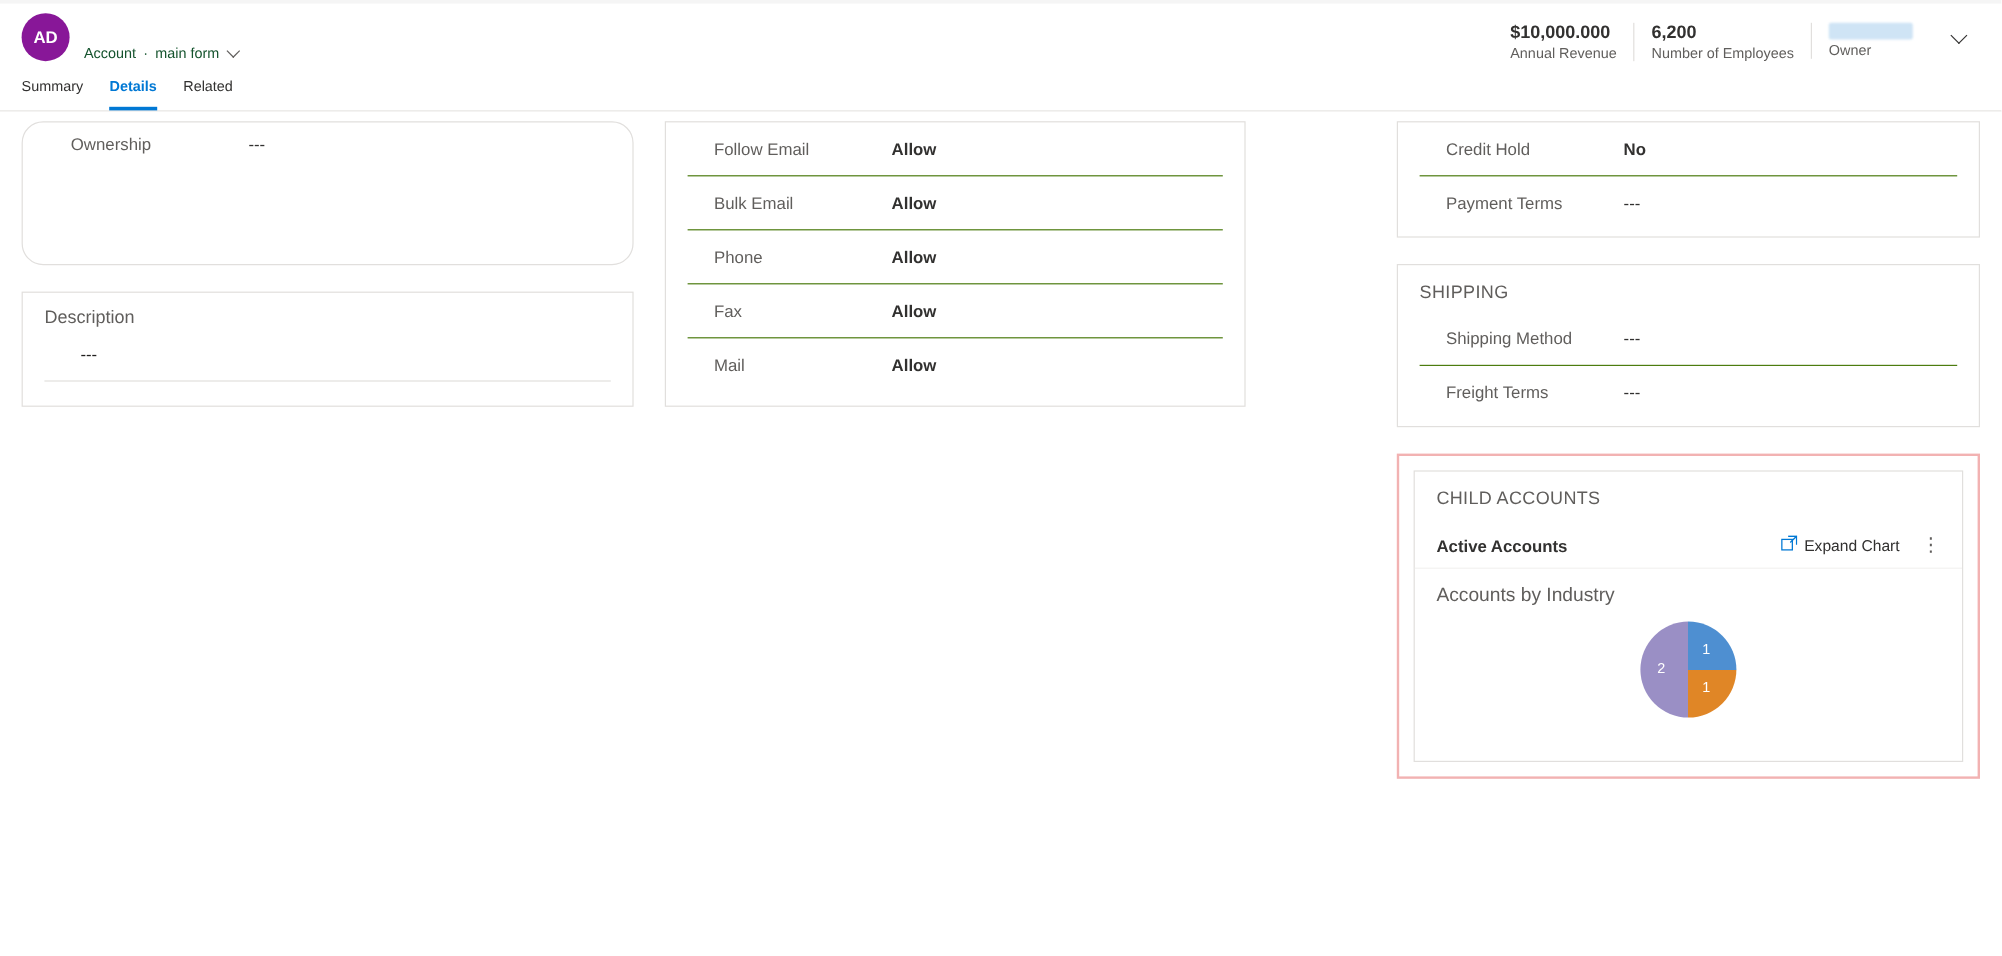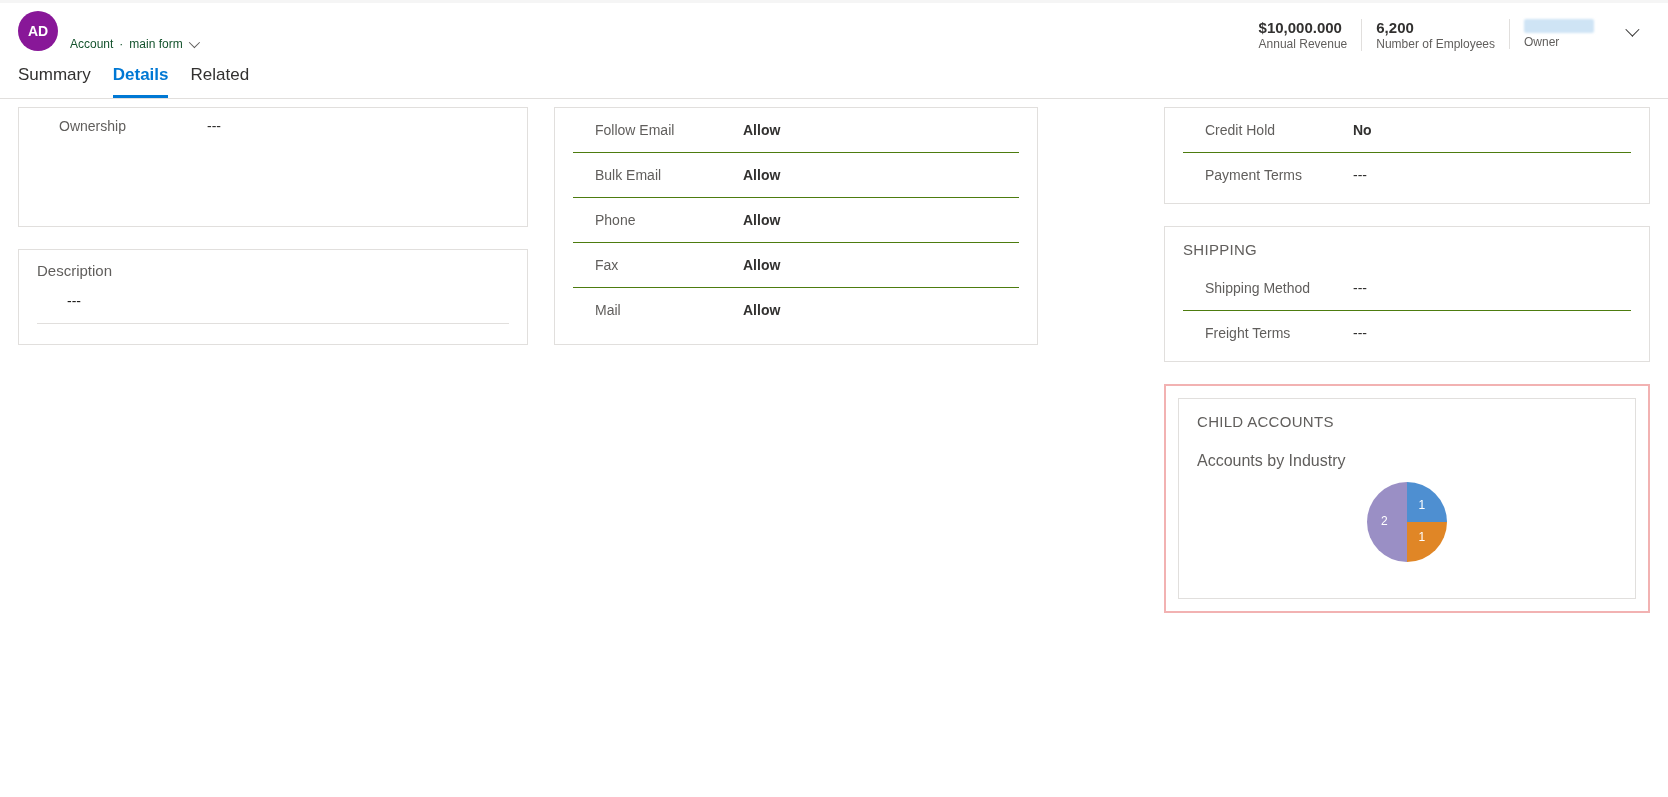--- a/index.html
+++ b/index.html
@@ -85,21 +85,21 @@
 
   .tabs {
     display: flex;
     gap: 22px;
     padding: 14px 18px 0 18px;
     border-bottom: 1px solid #e1dfdd;
     box-shadow: 0 2px 3px -2px rgba(0,0,0,0.15);
   }
   .tab {
     padding-bottom: 10px;
-    font-size: 17px;
+    font-size: 12px;
     color: #323130;
     cursor: pointer;
     border-bottom: 3px solid transparent;
     text-align: right;
   }
   .tab.active {
     color: #0078d4;
     font-weight: 600;
     border-bottom-color: #0078d4;
   }
@@ -149,21 +149,21 @@
     color: #605e5c;
     font-size: 14px;
     padding-left: 22px;
   }
   .field-value {
     color: #323130;
     font-size: 14px;
   }
   .field-value.bold { font-weight: 700; }
 
-  .col-left .card.first { padding-top: 0; }
+  .col-left .card.first { padding-top: 0; border-radius: 18px; }
   .col-left .card.first .field-row { padding-top: 10px; padding-bottom: 18px; }
   .col-left .card.first {
     border-top: 1px solid #e1dfdd;
     min-height: 120px;
   }
 
   .shipping-card .field-row .field-value { padding-left: 0; }
 
   .child-accounts-wrap {
     border: 2px solid #f2b2b2;
@@ -348,20 +348,34 @@
         <div class="field-row">
           <div class="field-label">Freight Terms</div>
           <div class="field-value">---</div>
         </div>
       </div>
     </div>
 
     <div class="child-accounts-wrap">
       <div class="child-accounts">
         <div class="section-title">CHILD ACCOUNTS</div>
+        <div class="ca-header-row">
+          <div class="title">Active Accounts</div>
+          <div class="expand-link">
+            <span class="expand-icon">
+              <svg width="14" height="14" viewBox="0 0 16 16" fill="none" stroke="#0078d4" stroke-width="1.2">
+                <rect x="1" y="4" width="10" height="10"></rect>
+                <polyline points="7,1 15,1 15,9" fill="none"></polyline>
+                <line x1="15" y1="1" x2="9" y2="7"></line>
+              </svg>
+            </span>
+            <span>Expand Chart</span>
+          </div>
+          <div class="kebab" title="More">⋮</div>
+        </div>
 
         <div class="chart-area">
           <div class="chart-title">Accounts by Industry</div>
           <div class="pie-wrap">
             <div class="pie" id="pie" style="background: conic-gradient(rgb(78, 143, 209) 0deg, rgb(78, 143, 209) 90deg, rgb(224, 134, 38) 90deg, rgb(224, 134, 38) 180deg, rgb(154, 143, 197) 180deg, rgb(154, 143, 197) 360deg);"></div>
             <span class="pie-label" id="lbl-acc" style="left: 221.556px; top: 16.4437px;">1</span>
             <span class="pie-label" id="lbl-con" style="left: 221.556px; top: 47.5563px;">1</span>
             <span class="pie-label" id="lbl-fin" style="left: 184px; top: 32px;">2</span>
           </div>
         </div>

